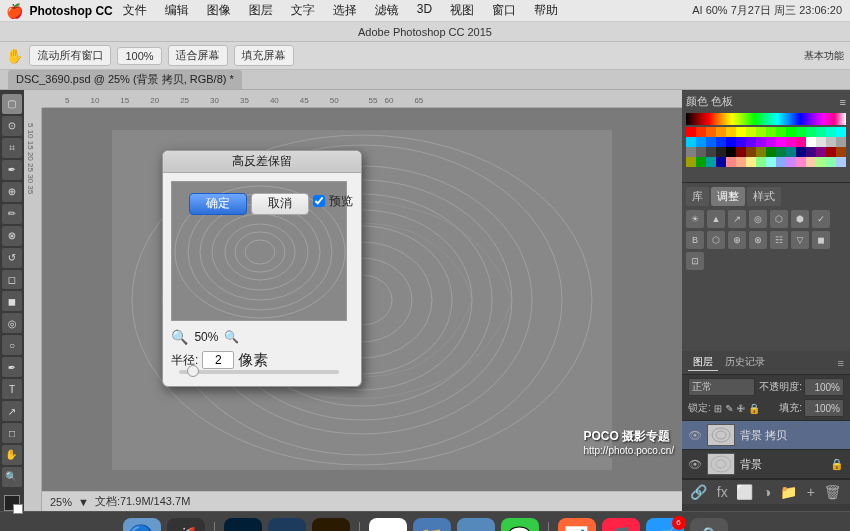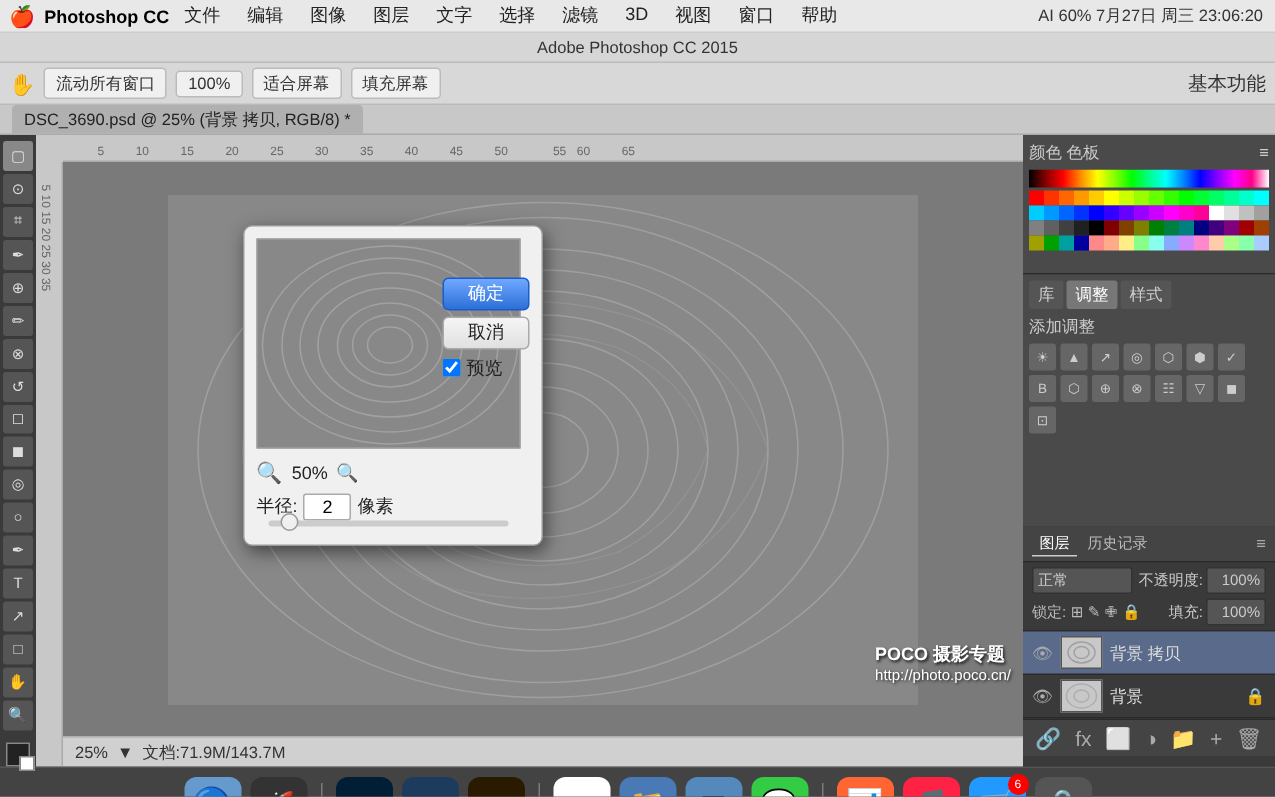--- a/index.html
+++ b/index.html
@@ -112,21 +112,21 @@
       font-size: 12px; color: #222; border-bottom: 1px solid #aaa;
     }
     #dialog-body { padding: 8px; }
     #preview-box {
       width: 176px; height: 140px; background: #888;
       border: 1px solid #999; margin-bottom: 8px;
       position: relative; overflow: hidden;
     }
 
     
-    .dialog-buttons { position: absolute; top: 34px; right: 8px; display: flex; flex-direction: column; gap: 4px; }
+    .dialog-buttons { position: absolute; top: 20px; right: 8px; display: flex; flex-direction: row; gap: 4px; }
     .dlg-btn {
       width: 58px; height: 22px; background: linear-gradient(to bottom, #f5f5f5, #e0e0e0);
       border: 1px solid #aaa; border-radius: 4px; font-size: 12px;
       cursor: pointer; display: flex; align-items: center; justify-content: center;
       color: #222;
     }
     .dlg-btn.default { background: linear-gradient(to bottom, #6fa8ff, #2d6fd8); color: white; border-color: #1a5cc8; }
 
     
     .zoom-row {
@@ -137,21 +137,21 @@
 
     
     .radius-row {
       display: flex; align-items: center; gap: 4px; margin-bottom: 0;
     }
     .radius-label { font-size: 12px; color: #222; }
     .radius-input {
       width: 32px; height: 18px; border: 1px solid #aaa; border-radius: 2px;
       font-size: 12px; text-align: center; background: white; padding: 1px 2px;
     }
-    .unit-label { font-size: 12px; color: #222; }
+    .unit-label { font-size: 15px; color: #222; }
 
     
     .slider-row { margin-bottom: 4px; }
     .slider-track {
       width: 160px; height: 4px; background: #ccc; border-radius: 2px;
       position: relative; margin: 0 8px;
     }
     .slider-thumb {
       position: absolute; left: 8px; top: -5px;
       width: 12px; height: 12px; background: #f0f0f0;
@@ -314,21 +314,21 @@
 <div id="titlebar">
   <span>Adobe Photoshop CC 2015</span>
 </div>
 
 <div id="toolbar">
   <span style="font-size:14px;">✋</span>
   <button class="toolbar-btn">流动所有窗口</button>
   <button class="toolbar-btn">100%</button>
   <button class="toolbar-btn">适合屏幕</button>
   <button class="toolbar-btn">填充屏幕</button>
-  <div style="margin-left:auto; color:#333; font-size:13px;">基本功能</div>
+  <div style="margin-left:auto; color:#333; font-size:10px;">基本功能</div>
 </div>
 
 <div id="tabbar">
   <div class="tab-item">DSC_3690.psd @ 25% (背景 拷贝, RGB/8) *</div>
 </div>
 
 <div id="main">
 
   <div id="left-toolbar">
     <div class="tool-icon active">▢</div>
@@ -393,20 +393,21 @@
           <ellipse cx="250" cy="170" rx="150" ry="120" fill="none" stroke="#ccc" stroke-width="1"></ellipse>
           <ellipse cx="250" cy="170" rx="170" ry="134" fill="none" stroke="#ccc" stroke-width="1"></ellipse>
           <ellipse cx="250" cy="170" rx="200" ry="155" fill="none" stroke="#ccc" stroke-width="1"></ellipse>
           <ellipse cx="250" cy="170" rx="230" ry="165" fill="none" stroke="#ccc" stroke-width="1"></ellipse>
 
           <path d="M 180 80 Q 250 60 320 85 Q 380 110 400 170 Q 380 230 320 255 Q 250 280 180 260 Q 120 235 100 170 Q 120 105 180 80Z" fill="none" stroke="#ccc" stroke-width="0.8" opacity="0.5"></path>
           <path d="M 200 100 Q 250 85 300 102 Q 350 125 360 170 Q 345 215 300 238 Q 250 255 200 240 Q 150 222 140 170 Q 152 118 200 100Z" fill="none" stroke="#ccc" stroke-width="0.8" opacity="0.5"></path>
         </svg>
 
         <div id="dialog">
+          <div id="dialog-title">高反差保留</div>
 
           <div style="position:relative;">
             <div id="dialog-body" style="padding:8px;padding-right:76px;">
 
               <div id="preview-box">
                 <svg width="176" height="140" style="opacity:0.5;">
                   <ellipse cx="88" cy="70" rx="15" ry="12" fill="none" stroke="#bbb" stroke-width="1"></ellipse>
                   <ellipse cx="88" cy="70" rx="25" ry="20" fill="none" stroke="#bbb" stroke-width="1"></ellipse>
                   <ellipse cx="88" cy="70" rx="35" ry="28" fill="none" stroke="#bbb" stroke-width="1"></ellipse>
                   <ellipse cx="88" cy="70" rx="48" ry="38" fill="none" stroke="#bbb" stroke-width="1"></ellipse>
@@ -540,21 +541,20 @@
           </div>
       </div>
     </div>
 
     <div id="adj-panel">
       <div class="adj-tabs">
         <div class="adj-tab">库</div>
         <div class="adj-tab active">调整</div>
         <div class="adj-tab">样式</div>
       </div>
-      <div class="adj-title">添加调整</div>
 
       <div class="adj-icons-row">
         <div class="adj-icon">☀</div>
         <div class="adj-icon">▲</div>
         <div class="adj-icon">↗</div>
         <div class="adj-icon">◎</div>
         <div class="adj-icon">⬡</div>
         <div class="adj-icon">⬢</div>
         <div class="adj-icon">✓</div>
       </div>

